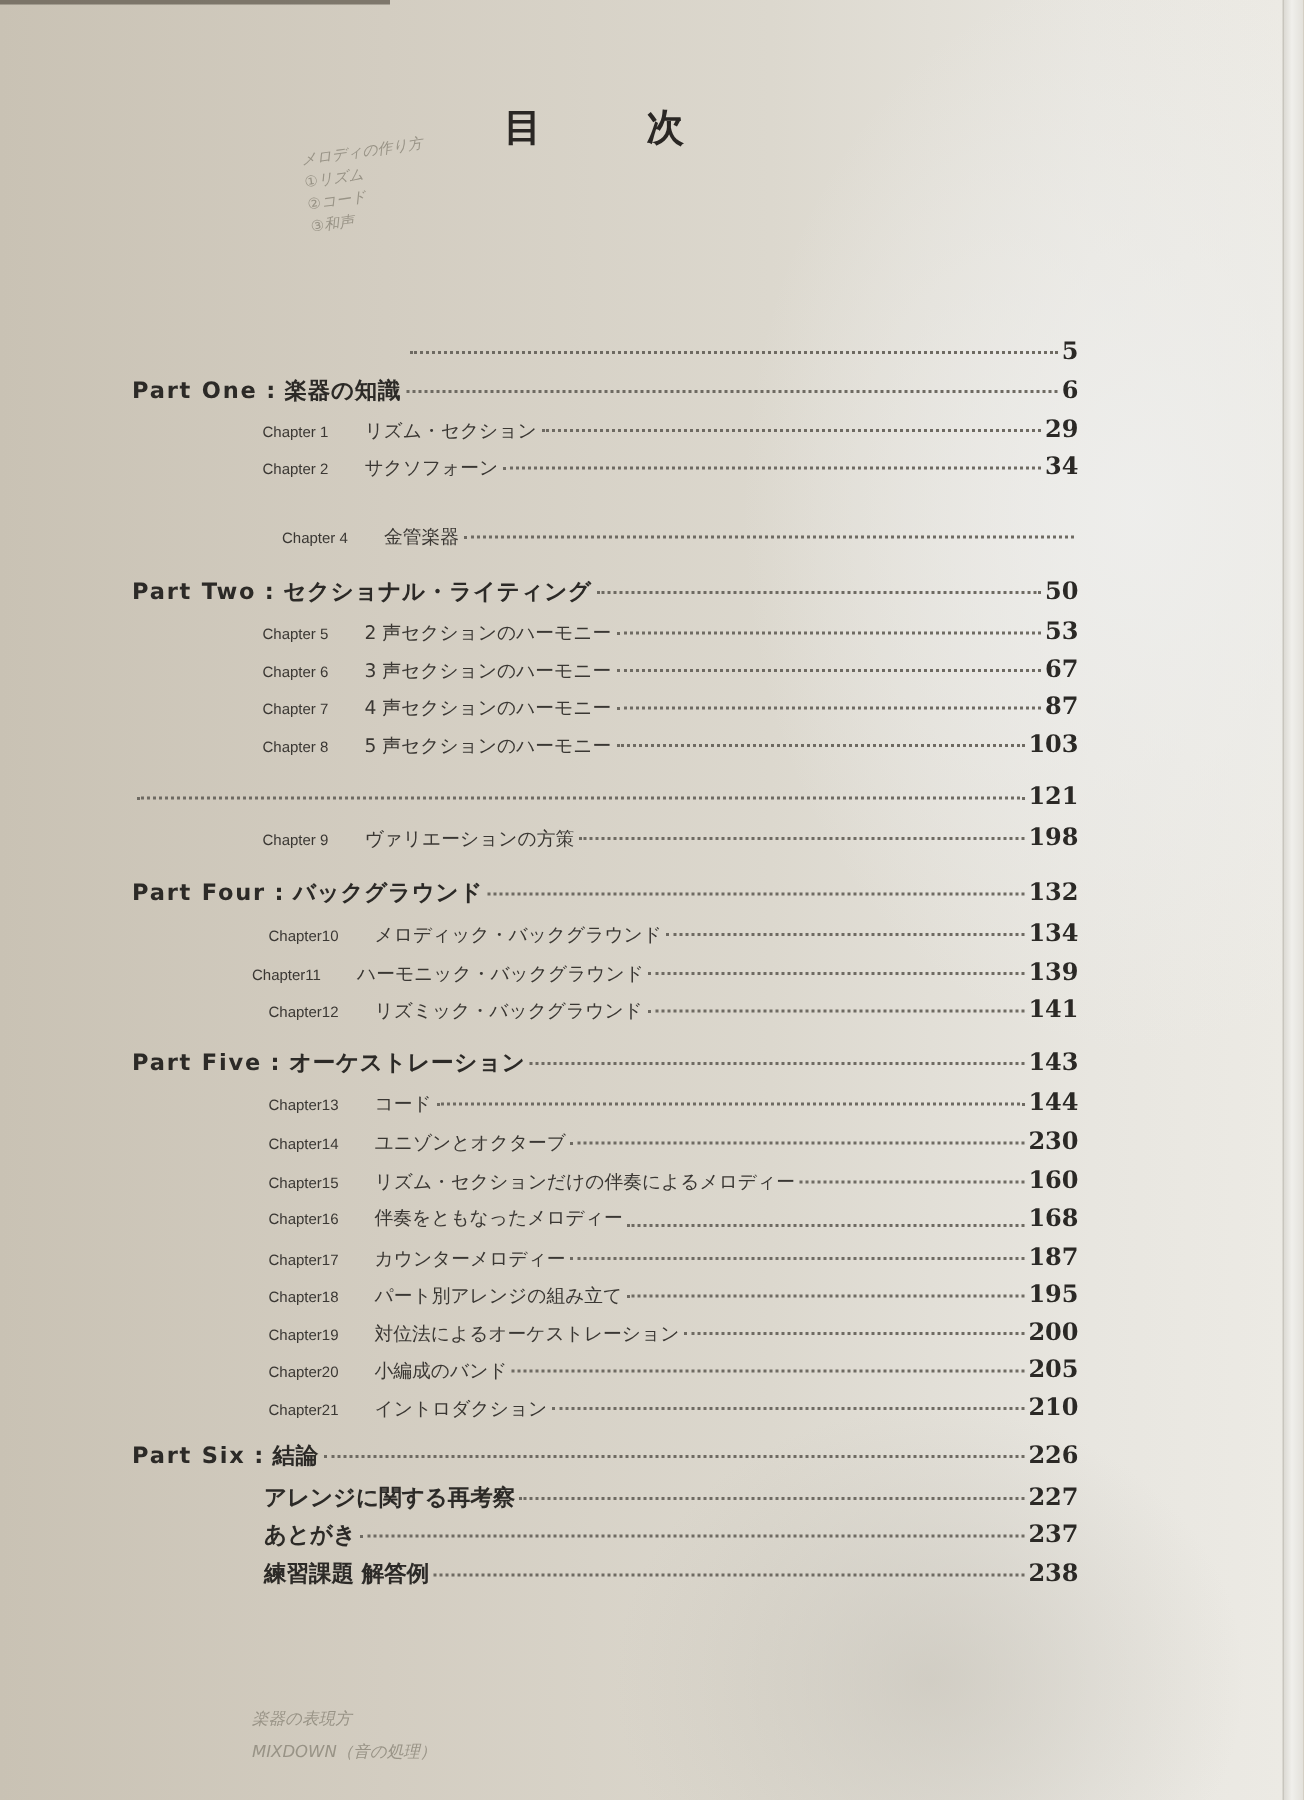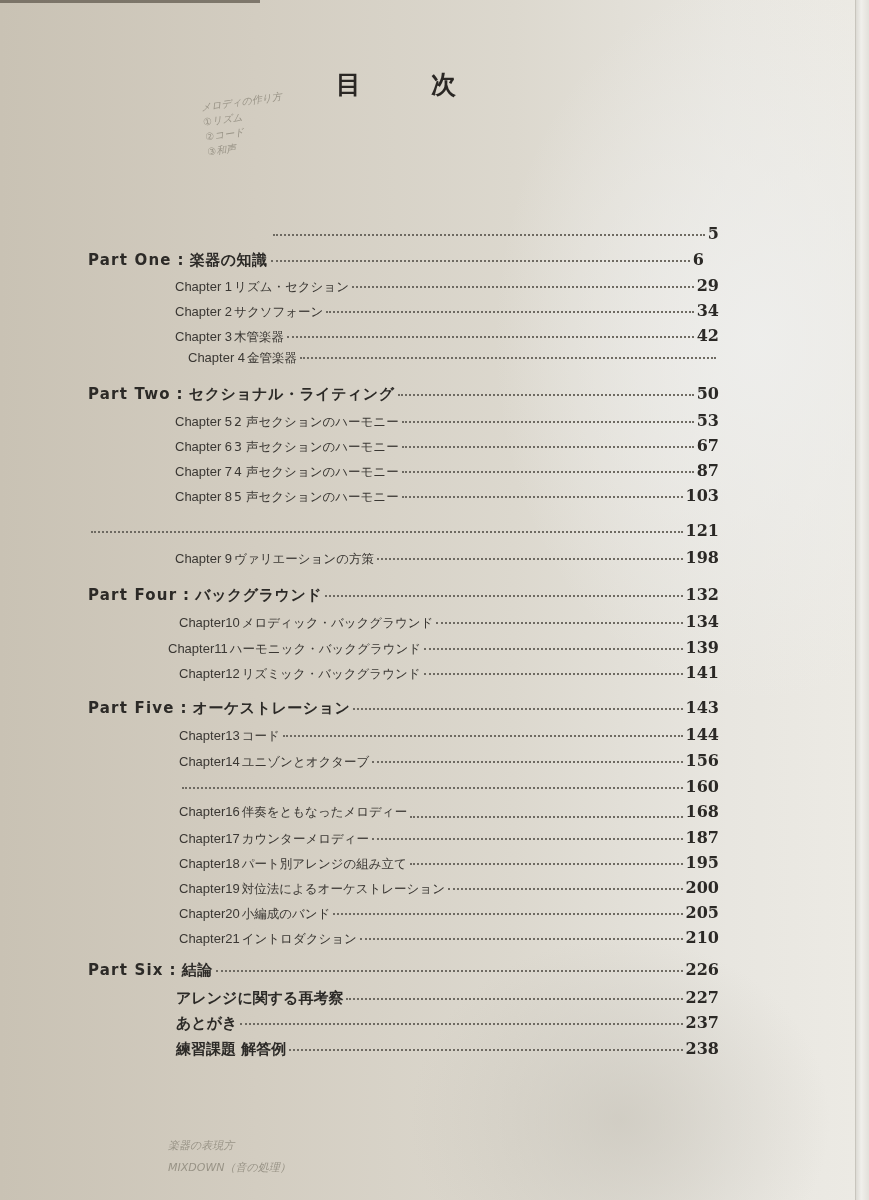--- a/index.html
+++ b/index.html
@@ -41,21 +41,21 @@
       flex: 1; margin: 0 3px; height: 1px;
       border-bottom: 2px dotted #6e6a62; transform: translateY(-3px);
     }
     .row .page-num {
       font-family: "DejaVu Serif", serif; font-weight: bold; font-size: 16px; color: #2b2926;
       min-width: 0; text-align: right;
     }
     .row.part .label { font-size: 15px; font-weight: bold; letter-spacing: 0.5px; }
     .row.part .label .pname { letter-spacing: 1.2px; }
     .row.chapter .label { font-size: 12.5px; color: #3a3733; }
-    .row.chapter .label .cnum { font-family: "Liberation Sans", sans-serif; font-size: 13px; margin-right: 2px; }
+    .row.chapter .label .cnum { font-family: "Liberation Sans", sans-serif; font-size: 10px; margin-right: 24px; }
     .row.extra .label { font-size: 15px; font-weight: bold; }
   </style>
 </head>
 <body>
 
 <div class="page">
   <div class="top-shadow"></div>
 
   <div class="title">
     <span>目</span>
@@ -68,40 +68,35 @@
     <div>②コード</div>
     <div>③和声</div>
   </div>
 
   <div class="toc" id="toc">
       <div class="row intro" style="top: 224px; right: 137px; left: 270px;">
         <span class="label"></span>
         <span class="leader"></span>
         <span class="page-num">5</span>
       </div>
-      <div class="row part" style="top: 250px; right: 152px; left: 88px;">
+      <div class="row part" style="top: 250px; right: 137px; left: 88px;">
         <span class="label"><span class="pname">Part One</span><span class="sep"> : </span><span class="ptitle">楽器の知識</span></span>
         <span class="leader"></span>
         <span class="page-num">6</span>
       </div>
       <div class="row chapter" style="top: 276px; right: 137px; left: 175px;">
         <span class="label"><span class="cnum">Chapter 1</span><span class="ctitle">リズム・セクション</span></span>
         <span class="leader"></span>
         <span class="page-num">29</span>
       </div>
       <div class="row chapter" style="top: 301px; right: 137px; left: 175px;">
         <span class="label"><span class="cnum">Chapter 2</span><span class="ctitle">サクソフォーン</span></span>
         <span class="leader"></span>
         <span class="page-num">34</span>
       </div>
-      <div class="row chapter" style="top: 326px; right: 137px; left: 175px;">
-        <span class="label"><span class="cnum">Chapter 3</span><span class="ctitle">木管楽器</span></span>
-        <span class="leader"></span>
-        <span class="page-num">42</span>
-      </div>
       <div class="row chapter" style="top: 350px; right: 137px; left: 188px;">
         <span class="label"><span class="cnum">Chapter 4</span><span class="ctitle">金管楽器</span></span>
         <span class="leader"></span>
         <span class="page-num"></span>
       </div>
       <div class="row part" style="top: 384px; right: 137px; left: 88px;">
         <span class="label"><span class="pname">Part Two</span><span class="sep"> : </span><span class="ptitle">セクショナル・ライティング</span></span>
         <span class="leader"></span>
         <span class="page-num">50</span>
       </div>
@@ -160,23 +155,24 @@
         <span class="page-num">143</span>
       </div>
       <div class="row chapter" style="top: 725px; right: 137px; left: 179px;">
         <span class="label"><span class="cnum">Chapter13</span><span class="ctitle">コード</span></span>
         <span class="leader"></span>
         <span class="page-num">144</span>
       </div>
       <div class="row chapter" style="top: 751px; right: 137px; left: 179px;">
         <span class="label"><span class="cnum">Chapter14</span><span class="ctitle">ユニゾンとオクターブ</span></span>
         <span class="leader"></span>
-        <span class="page-num">156</span>
+        <span class="page-num">230</span>
       </div>
       <div class="row chapter" style="top: 777px; right: 137px; left: 179px;">
+        <span class="label"><span class="cnum">Chapter15</span><span class="ctitle">リズム・セクションだけの伴奏によるメロディー</span></span>
         <span class="leader"></span>
         <span class="page-num">160</span>
       </div>
       <div class="row chapter" style="top: 802px; right: 137px; left: 179px; align-items: flex-end;">
         <span class="label"><span class="cnum">Chapter16</span><span class="ctitle">伴奏をともなったメロディー</span></span>
         <span class="leader"></span>
         <span class="page-num">168</span>
       </div>
       <div class="row chapter" style="top: 828px; right: 137px; left: 179px;">
         <span class="label"><span class="cnum">Chapter17</span><span class="ctitle">カウンターメロディー</span></span>

